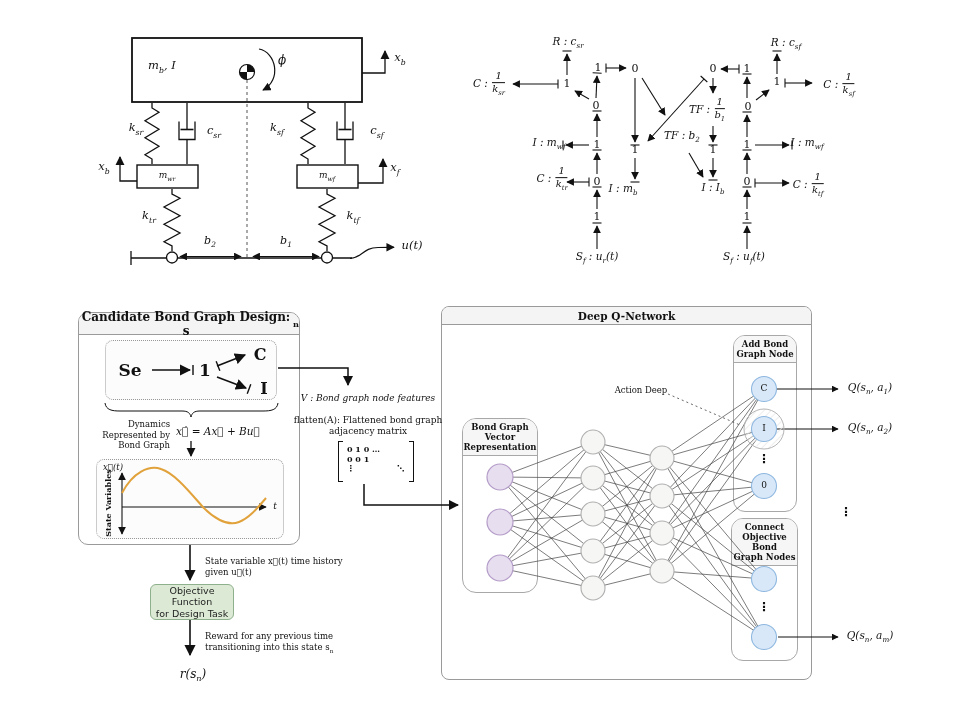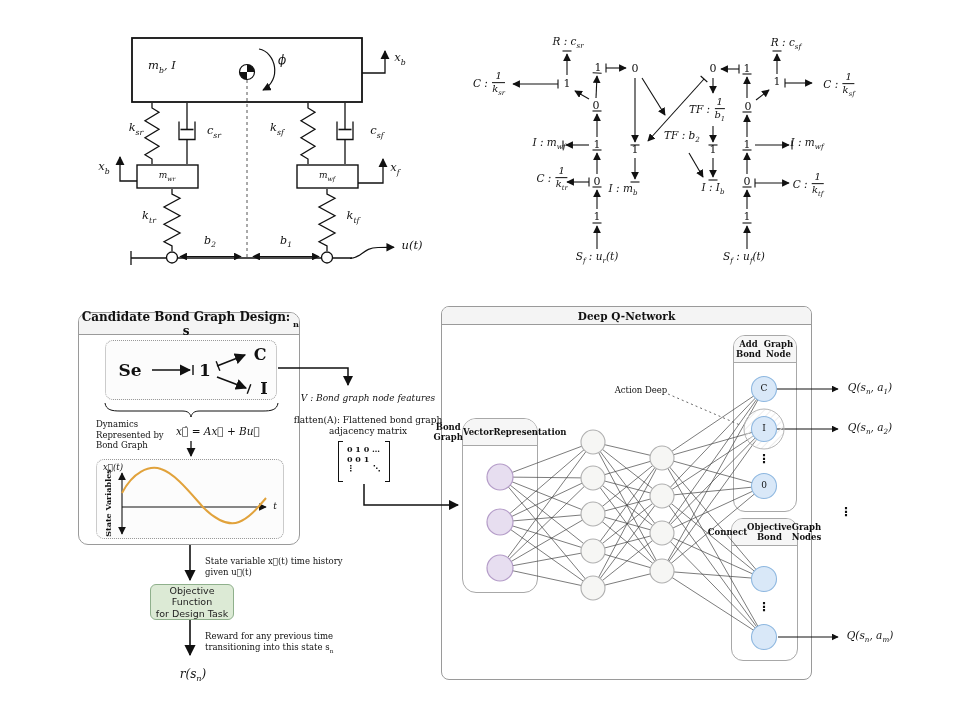--- a/index.html
+++ b/index.html
@@ -13,21 +13,21 @@
   .s10{font-size:12px}.s105{font-size:10.5px}.s11{font-size:11px}.s115{font-size:11.5px}
   .s12{font-size:12px}.s16{font-size:16px}.s17{font-size:17px}
   sub{font-size:0.68em}
   .frac{display:inline-block;vertical-align:middle;text-align:center;line-height:1;font-size:0.95em;margin-left:1px}
   .frac .fn{display:block;padding:0 2px 1px;border-bottom:1px solid #111}
   .frac .fd{display:block;padding-top:1px}
   .panel{position:absolute;background:#fff;border:1.3px solid #9a9a9a;z-index:1;box-sizing:border-box;border-radius:10px}
   .phead{border-bottom:1.3px solid #9a9a9a;background:#f4f4f4;display:flex;align-items:center;justify-content:center;
          box-sizing:border-box;border-radius:9px 9px 0 0;font-weight:bold;text-align:center}
   .sbox{position:absolute;background:#fff;border:1.2px solid #a8a8a8;z-index:1;box-sizing:border-box;border-radius:12px}
-  .shead{border-bottom:1.2px solid #a8a8a8;background:#f6f6f6;border-radius:11px 11px 0 0;display:flex;flex-direction:row;
+  .shead{border-bottom:1.2px solid #a8a8a8;background:#f6f6f6;border-radius:11px 11px 0 0;display:flex;flex-direction:column;
          align-items:center;justify-content:center;font-weight:bold;text-align:center;font-size:8.5px;line-height:10px;padding:3px 1px}
   .dashbox{position:absolute;border:1.2px dotted #999;border-radius:8px;background:#fcfcfc;z-index:1;box-sizing:border-box}
   .greenbox{position:absolute;z-index:1;box-sizing:border-box;border-radius:6px;display:flex;flex-direction:column;
             align-items:center;justify-content:center;text-align:center;
             background:var(--obj-fill,#dcead5);border:1.4px solid var(--obj-border,#8fb08c);
             font-family:"DejaVu Sans","Liberation Sans",sans-serif;font-size:9.5px;line-height:11.5px;color:#222}
   .rot{transform:translate(-50%,-50%) rotate(-90deg)}
   .matrix{position:absolute;z-index:3;font-weight:bold;font-size:8px;line-height:10px;padding:3px 9px;box-sizing:border-box}
   .matrix::before,.matrix::after{content:"";position:absolute;top:0;bottom:0;width:4px;border:1.3px solid #111}
   .matrix::before{left:0;border-right:none}
@@ -313,21 +313,21 @@
 <div class="lbl it s105" style="left:808px;top:185px">C : <span class="frac"><span class="fn">1</span><span class="fd">k<sub>tf</sub></span></span></div>
 <div class="lbl s11" style="left:597px;top:217px">1</div>
 <div class="lbl s11" style="left:747px;top:217px">1</div>
 <div class="lbl it s105" style="left:597px;top:258px">S<sub>f</sub> : u<sub>r</sub>(t)</div>
 <div class="lbl it s105" style="left:744px;top:258px">S<sub>f</sub> : u<sub>f</sub>(t)</div>
 
 <div class="lbl b s17" style="left:130px;top:371px">Se</div>
 <div class="lbl b s17" style="left:205px;top:371px">1</div>
 <div class="lbl b s16" style="left:260px;top:355px">C</div>
 <div class="lbl b s16" style="left:264px;top:389px">I</div>
-<div class="note" style="left:96px;top:419px;width:74px;text-align:left">
+<div class="note" style="left:96px;top:419px;width:74px;text-align:right">
   <span>Dynamics</span><br>
   <span>Represented by</span><br>
   <span>Bond Graph</span>
 </div>
 <div class="lbl it s105" style="left:218px;top:432px">x⃗̇ = Ax⃗ + Bu⃗</div>
 <div class="lbl it s85" style="left:113px;top:467px">x⃗(t)</div>
 <div class="lbl rot b s8" style="left:108px;top:503px">State Variables</div>
 <div class="lbl it s9" style="left:275px;top:507px">t</div>
 <div class="note" style="left:205px;top:556px;width:165px">
   <span>State variable x⃗(t) time history</span><br>
@@ -335,21 +335,21 @@
 </div>
 <div class="note" style="left:205px;top:631px;width:170px">
   <span>Reward for any previous time</span><br>
   <span>transitioning into this state s<sub>n</sub></span>
 </div>
 <div class="lbl it s10" style="left:193px;top:675px">r(s<sub>n</sub>)</div>
 
 <div class="lbl it s9" style="left:368px;top:399px">V : Bond graph node features</div>
 <div class="lbl s9" style="left:368px;top:421px">flatten(A): Flattened bond graph</div>
 <div class="lbl s9" style="left:368px;top:432px">adjacency matrix</div>
-<div class="matrix" style="left:338px;top:441px;width:52px;height:41px">
+<div class="matrix" style="left:338px;top:441px;width:76px;height:41px">
   <div>0 1 0 …</div>
   <div>0 0 1</div>
   <div class="mrow3">
     <span class="dots">⋮</span>
     <span class="dots">⋱</span>
   </div>
 </div>
 
 <div class="lbl s85" style="left:641px;top:390px">Action Deep</div>
 <div class="lbl s9" style="left:764px;top:389px">C</div>

